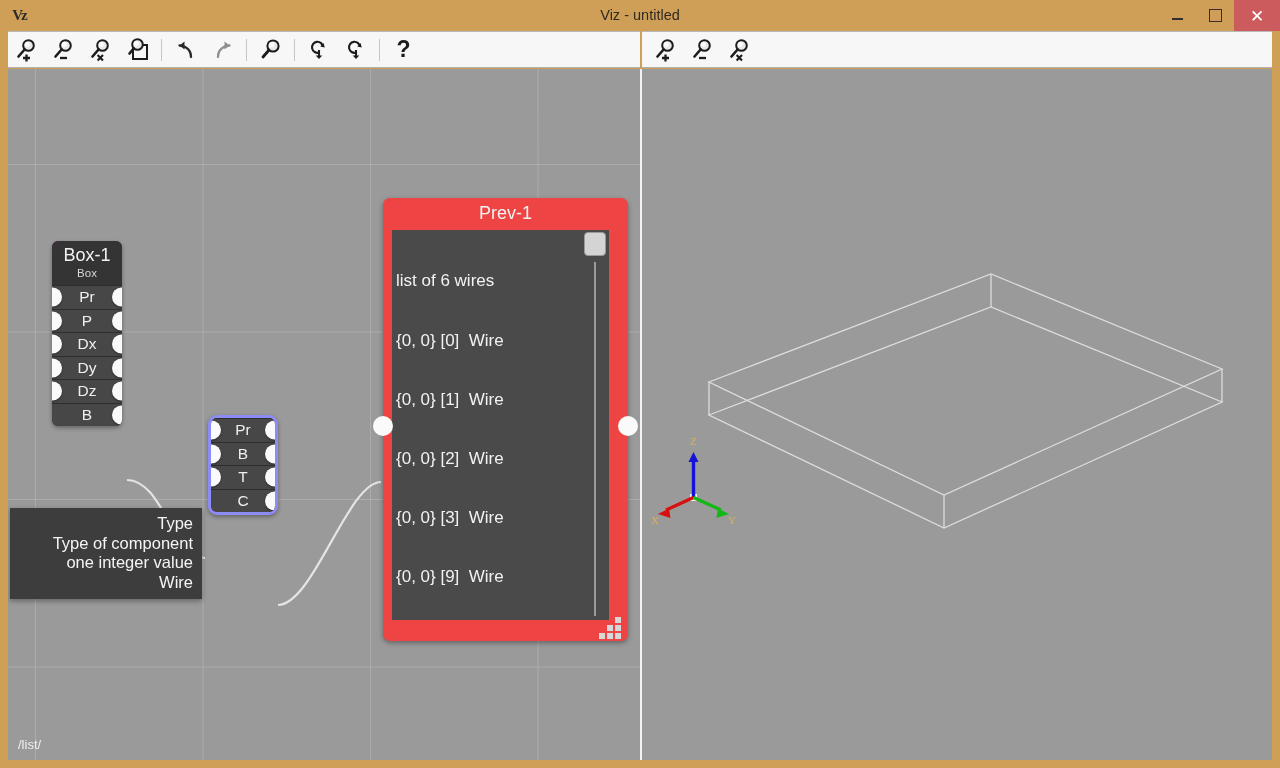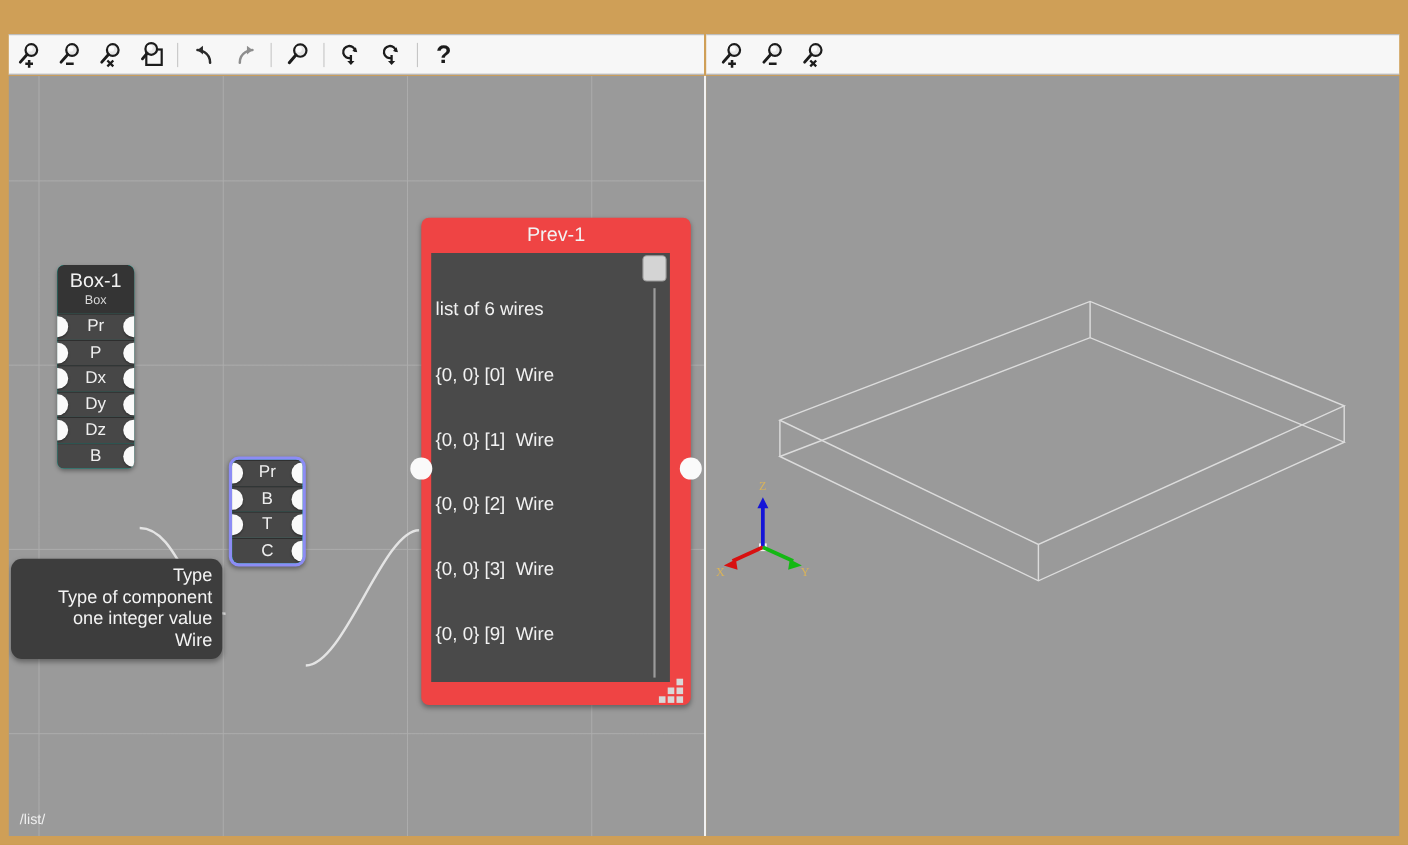--- a/index.html
+++ b/index.html
@@ -112,21 +112,21 @@
     border-radius: 7px;
     background: #3a3a3a;
     box-shadow: 0 2px 4px rgba(0,0,0,0.35);
   }
   .node.selected {
     border: 3px solid #8c8cf5;
     border-radius: 9px;
     background: #8c8cf5;
     padding: 0;
   }
-  .node-inner { border-radius: 6px; overflow: hidden; background: #14b8a6; }
+  .node-inner { border-radius: 6px; overflow: hidden; background: #701a75; }
   .node-head {
     background: #343434;
     padding: 4px 10px 5px 10px;
     text-align: center;
     border-radius: 6px 6px 0 0;
   }
   .node-title { color: #f2f2f2; font-size: 18px; line-height: 21px; }
   .node-sub   { color: #d8d8d8; font-size: 11.5px; line-height: 14px; }
   .port-row {
     position: relative;
@@ -144,21 +144,21 @@
     background: #fafafa;
     box-shadow: 0 1px 2px rgba(0,0,0,0.4);
   }
   .plug.in  { left: -9px;  }
   .plug.out { right: -9px; }
 
   
   .tooltip {
     position: absolute;
     background: #3d3d3d;
-    border-radius: 10px;
+    border-radius: 0;
     color: #f4f4f4;
     text-align: right;
     padding: 6px 9px 7px 9px;
     font-size: 16.5px;
     line-height: 19.5px;
     box-shadow: 0 2px 5px rgba(0,0,0,0.35);
   }
 
   
   .prev {
@@ -218,20 +218,29 @@
 
   
   .viz-svg { position: absolute; left: 0; top: 0; }
   .axis-label { font-size: 11px; fill: #d8b25a; font-family: "Liberation Serif", serif; }
 </style>
 </head>
 <body>
 
 <div id="app">
 
+  <div class="titlebar">
+    <div class="app-logo">Vz</div>
+    <div class="title-text">Viz - untitled</div>
+    <div class="wincontrols">
+      <div class="wc wc-min"></div>
+      <div class="wc wc-max"></div>
+      <div class="wc wc-close">✕</div>
+    </div>
+  </div>
 
   <div class="toolbar toolbar-left">
     <div class="tbtn">
       <svg width="26" height="26" viewBox="0 0 26 26">
         <circle cx="14.5" cy="8.5" r="5.3" fill="#e8e8e8" stroke="#1c1c1c" stroke-width="2"></circle>
         <circle cx="13.2" cy="7.3" r="2.6" fill="#fff" opacity="0.85"></circle>
         <path d="M10.6 12.5 L4.5 19.5" stroke="#1c1c1c" stroke-width="2.6" stroke-linecap="round"></path>
         <path d="M9 21 h7 M12.5 17.5 v7" stroke="#1c1c1c" stroke-width="2.3"></path>
       </svg>
     </div>

